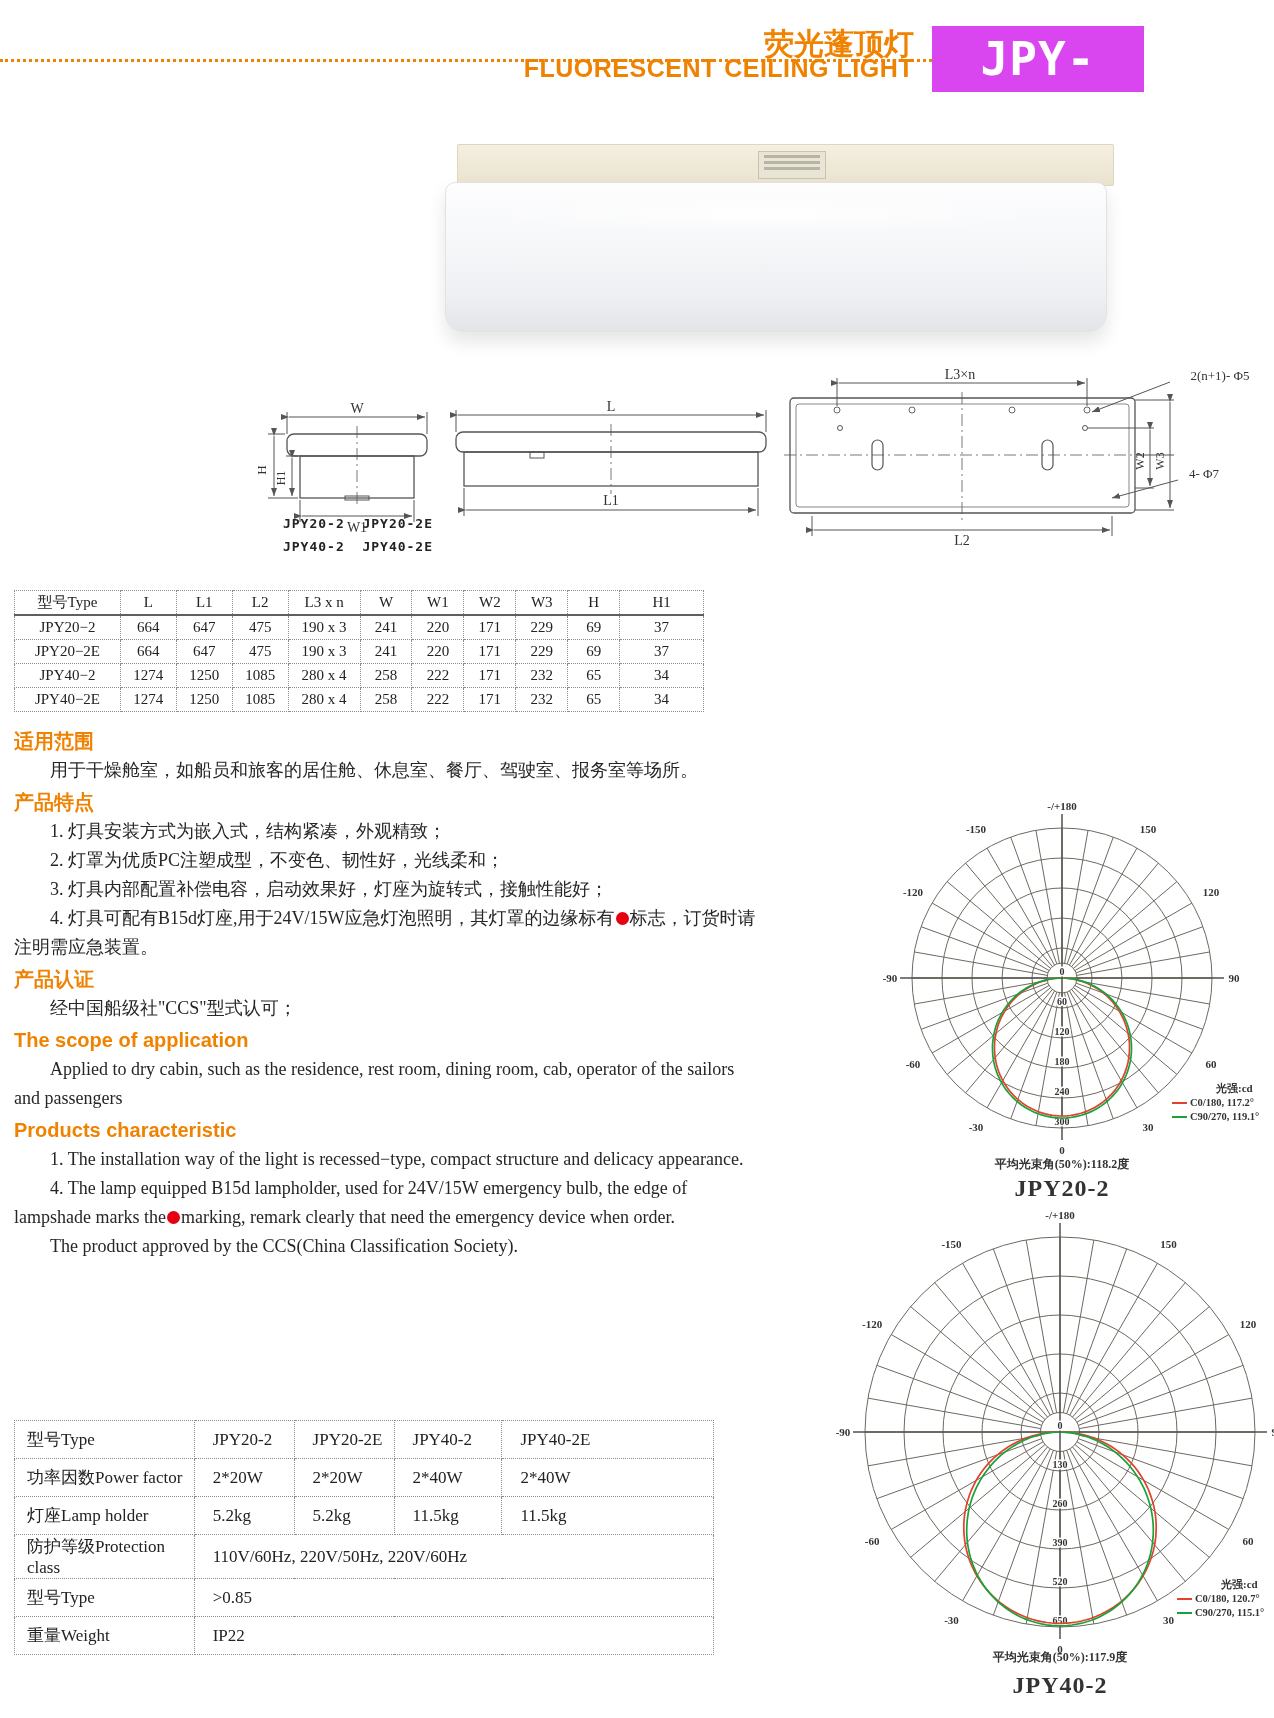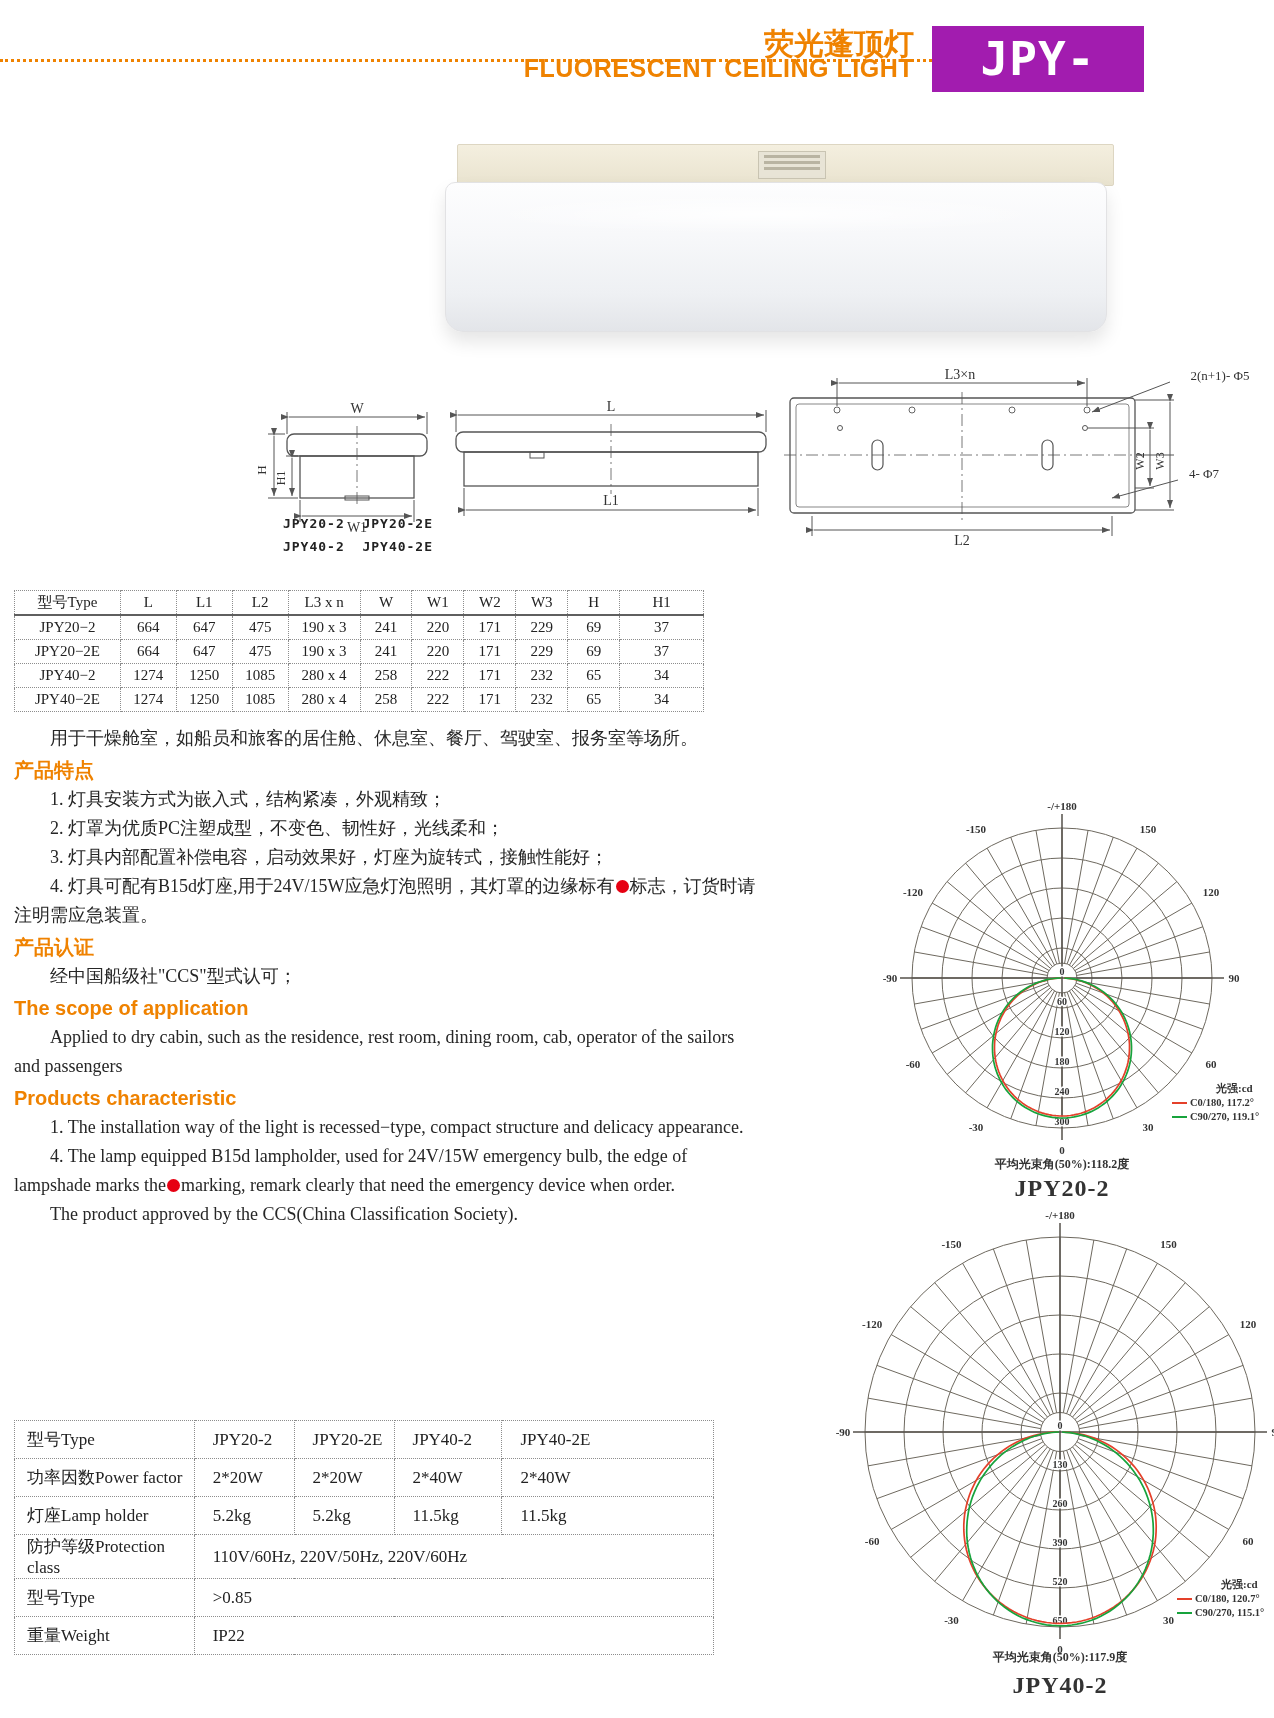--- a/index.html
+++ b/index.html
@@ -2,21 +2,21 @@
 <html><head>
 <meta charset="utf-8">
 <style>
   html,body{margin:0;padding:0;background:#fff;}
   .page{position:relative;width:1274px;height:1718px;background:#fff;overflow:hidden;
         font-family:"Liberation Serif",serif;color:#222;padding-left:8px;}
   
   .title-zh{position:absolute;top:24px;right:368px;font:bold 30px "Liberation Sans",sans-serif;color:#ef8200;}
   .title-en{position:absolute;top:54px;right:368px;font:bold 25px "Liberation Sans",sans-serif;color:#ef8200;letter-spacing:.5px;}
   .dotline{position:absolute;top:59px;left:0;width:932px;border-top:3px dotted #ef8200;}
-  .badge{position:absolute;top:26px;left:932px;width:212px;height:66px;background:#a21caf;
+  .badge{position:absolute;top:26px;left:932px;width:212px;height:66px;background:#d946ef;
          display:flex;align-items:center;justify-content:center;}
   .stencil{font-family:"DejaVu Sans Mono",monospace;font-weight:bold;letter-spacing:1px;}
   .badge span{color:#fff;font-size:46px;}
   
   .photo{position:absolute;left:445px;top:138px;width:675px;height:196px;}
   .photo .plate{position:absolute;left:12px;top:6px;width:655px;height:40px;background:linear-gradient(#f4efdf,#e9e3cf);
         border:1px solid #ddd6c2;border-radius:2px;}
   .photo .sticker{position:absolute;left:300px;top:6px;width:66px;height:26px;background:#e8e4d6;border:1px solid #c9c4b2;}
   .photo .sticker i{display:block;height:3px;margin:3px 5px 0 5px;background:#b9b4a2;}
   .photo .diffuser{position:absolute;left:0;top:44px;width:660px;height:148px;
@@ -250,20 +250,21 @@
           <td>222</td>
           <td>171</td>
           <td>232</td>
           <td>65</td>
           <td>34</td>
         </tr>
       </tbody>
   </table>
 
   <div class="sections">
+    <h3>适用范围</h3>
     <p>用于干燥舱室，如船员和旅客的居住舱、休息室、餐厅、驾驶室、报务室等场所。</p>
     <h3>产品特点</h3>
     <p>1. 灯具安装方式为嵌入式，结构紧凑，外观精致；</p>
     <p>2. 灯罩为优质PC注塑成型，不变色、韧性好，光线柔和；</p>
     <p>3. 灯具内部配置补偿电容，启动效果好，灯座为旋转式，接触性能好；</p>
     <p><span>4. 灯具可配有B15d灯座,用于24V/15W应急灯泡照明，其灯罩的边缘标有</span><span class="dot"></span><span>标志，订货时请注明需应急装置。</span></p>
     <h3>产品认证</h3>
     <p>经中国船级社"CCS"型式认可；</p>
     <h3>The scope of application</h3>
     <p>Applied to dry cabin, such as the residence, rest room, dining room, cab, operator of the sailors and passengers</p>

